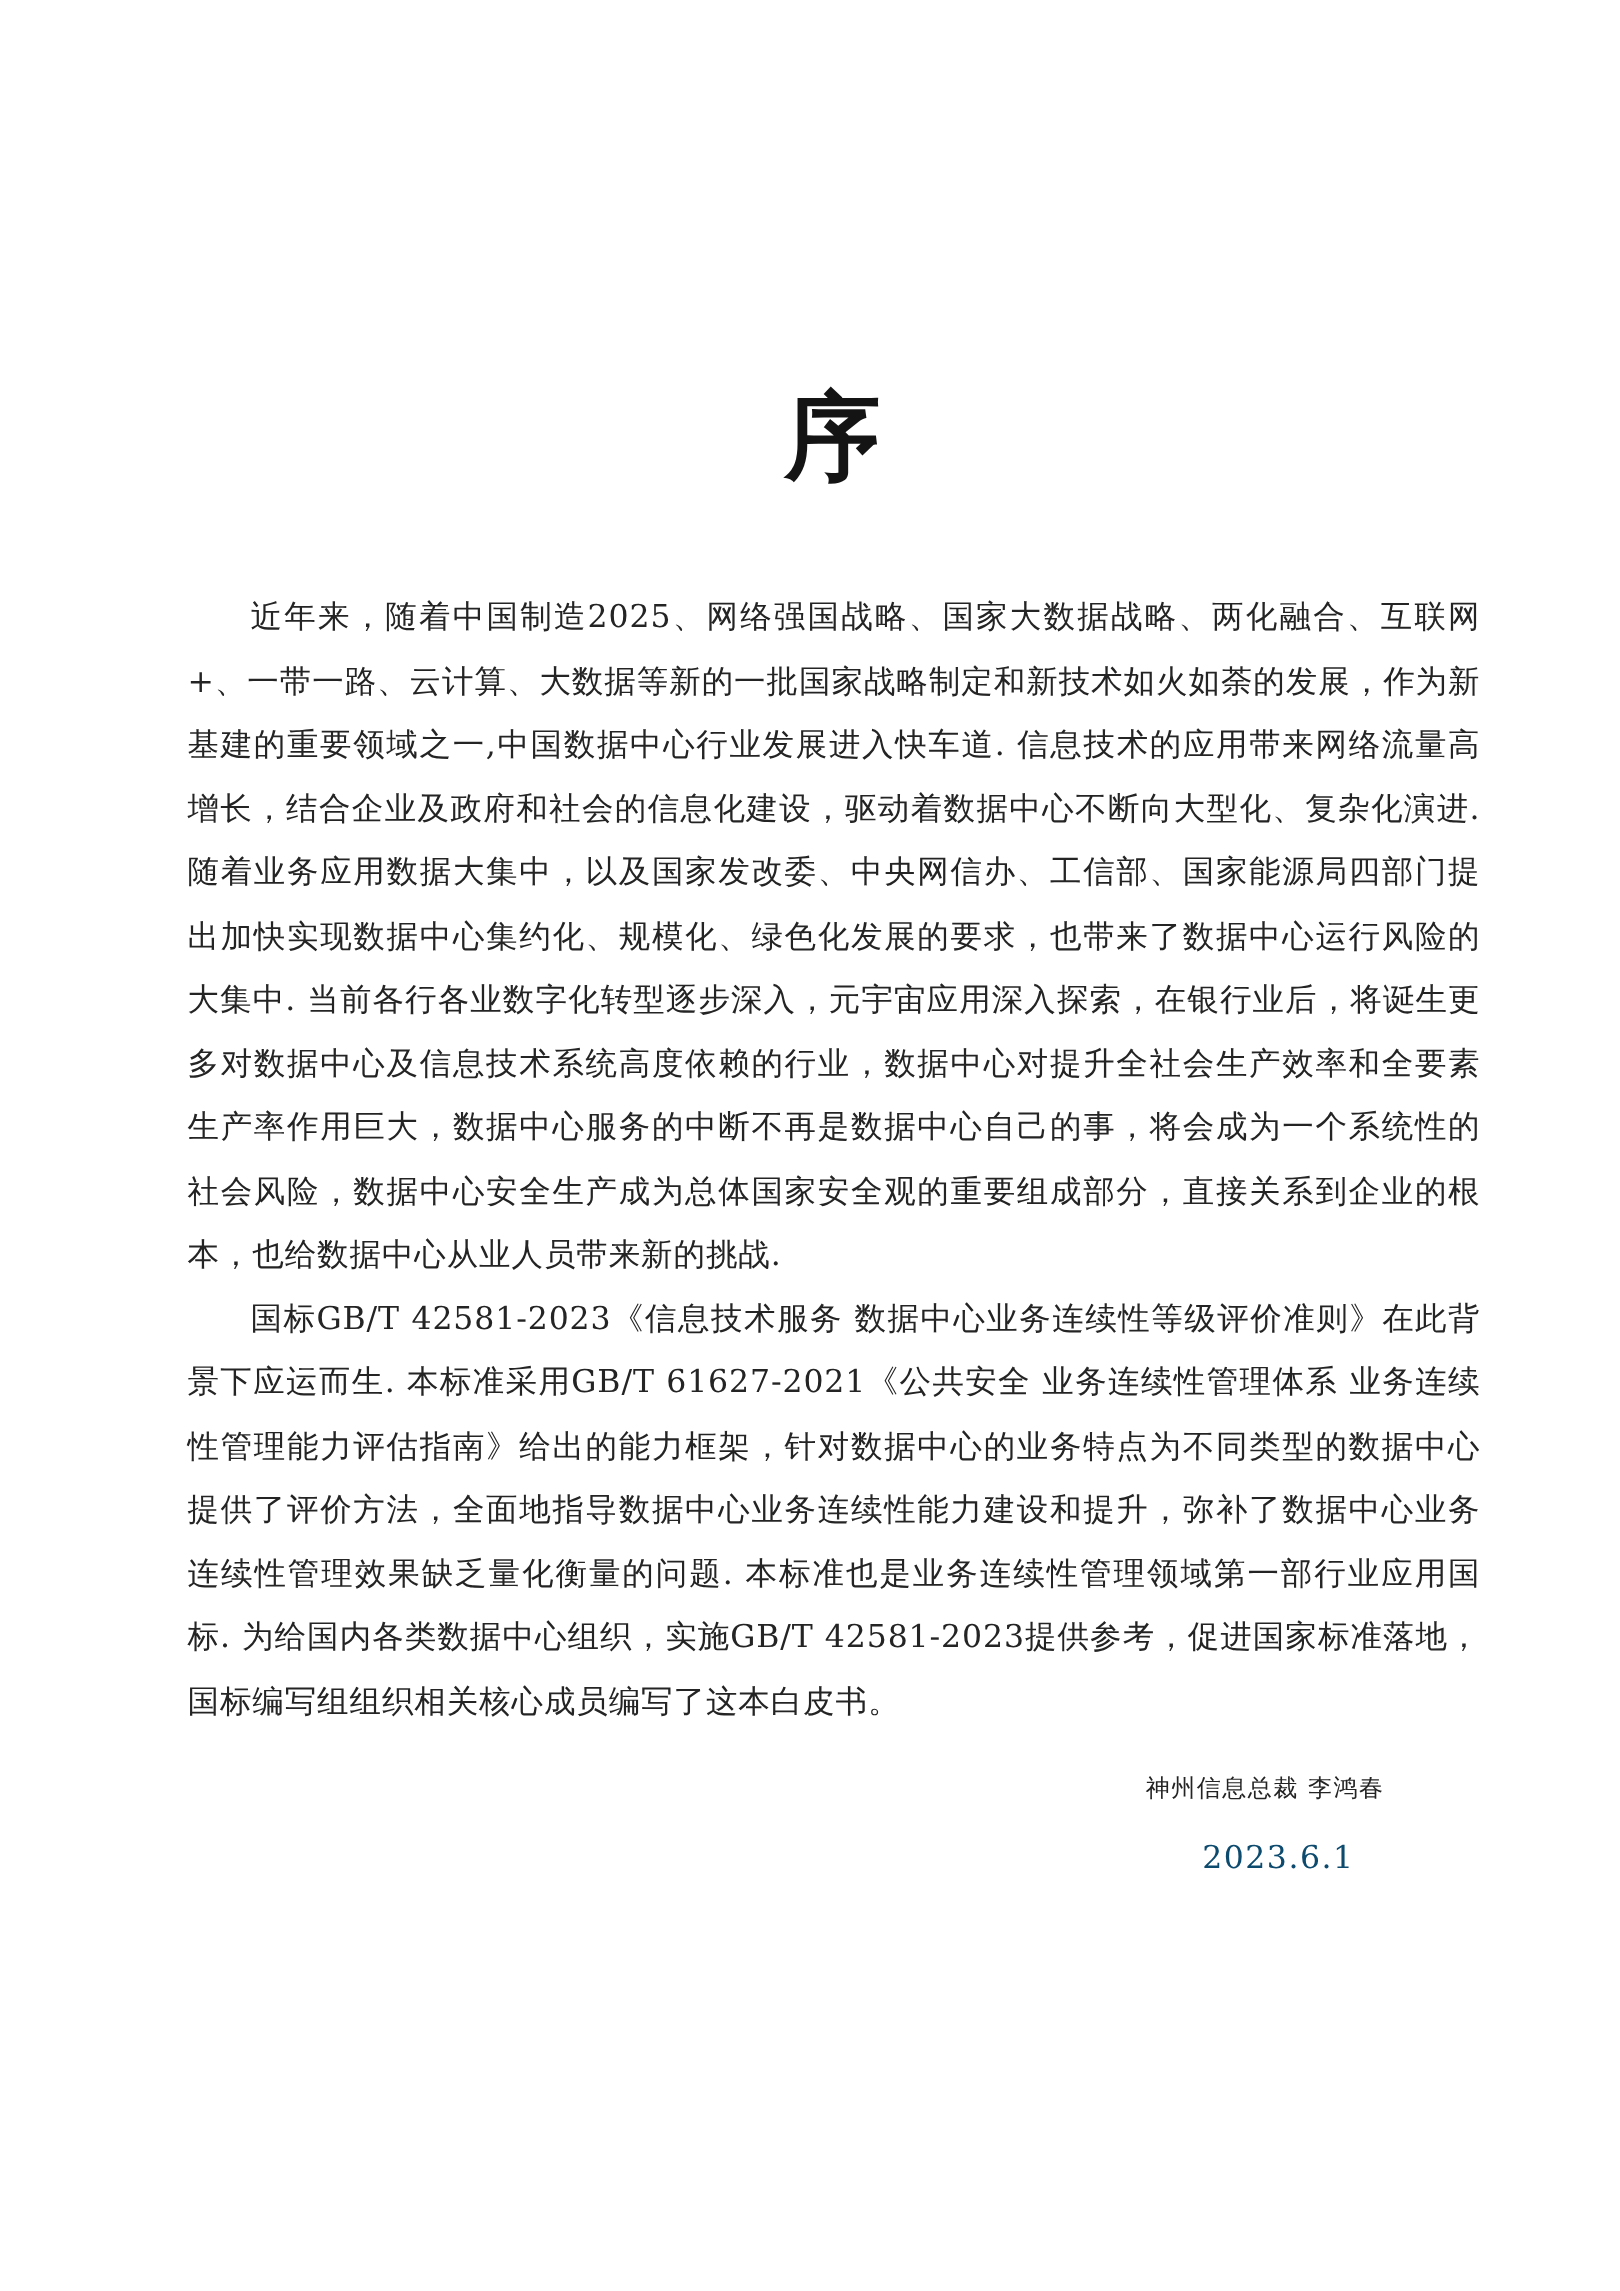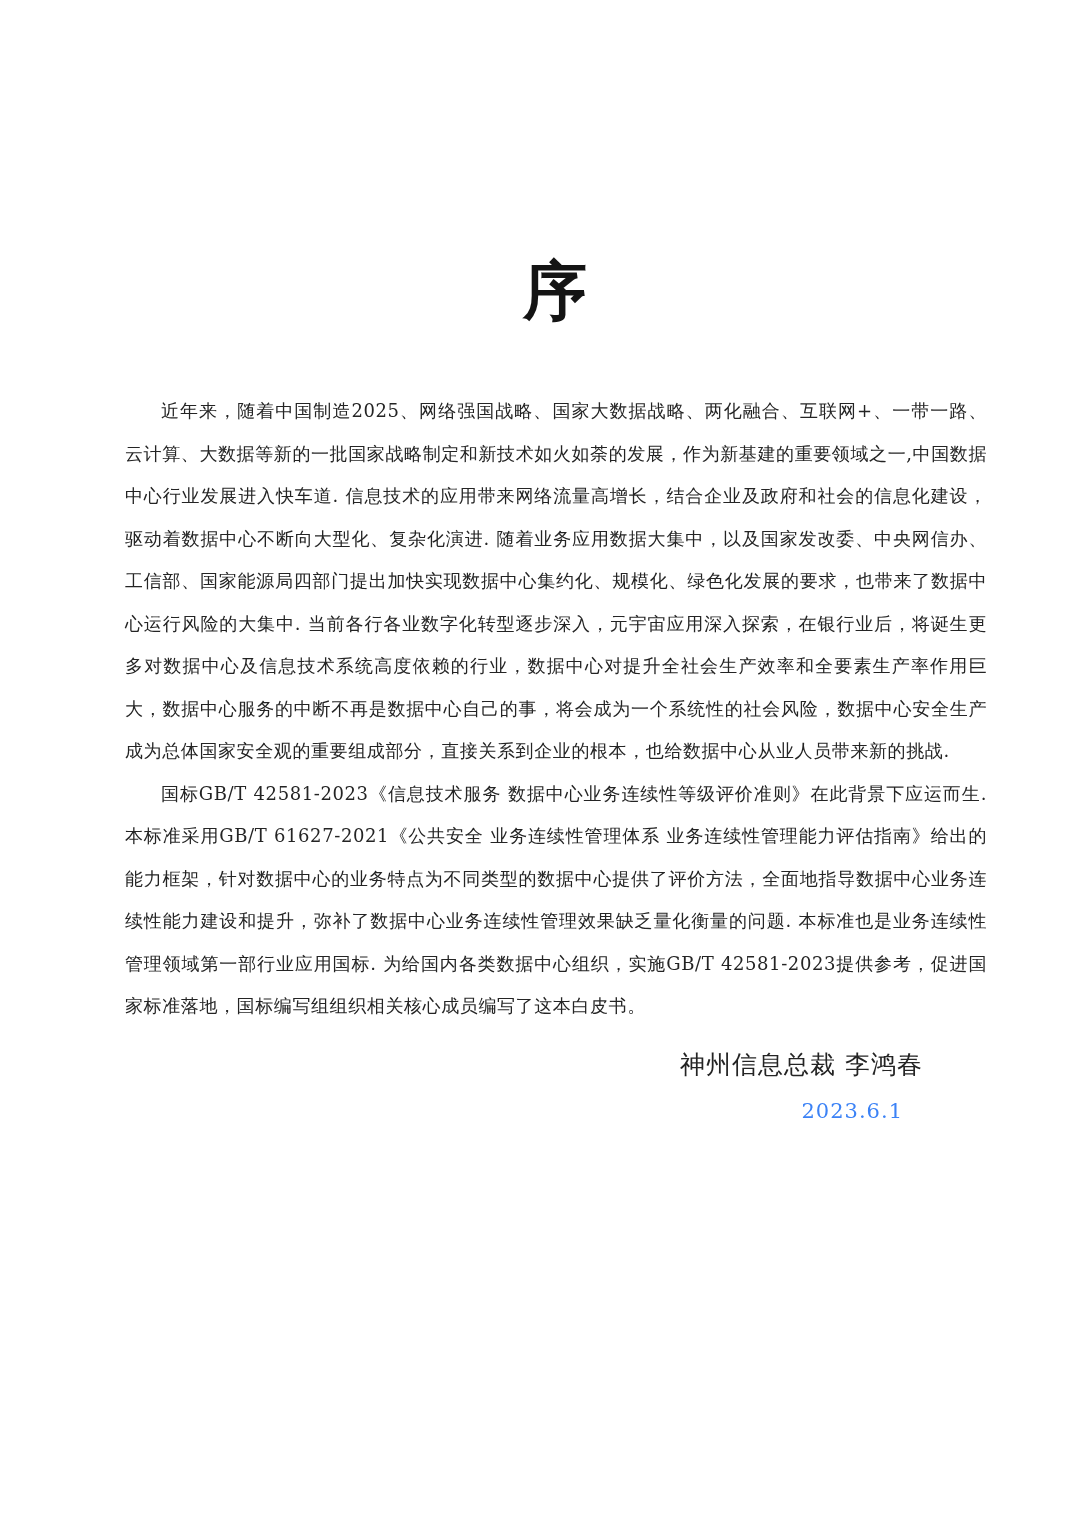--- a/index.html
+++ b/index.html
@@ -32,45 +32,45 @@
     letter-spacing: 2px;
     color: #141414;
   }
   .content {
     position: absolute;
     top: 390px;
     left: 125px;
     width: 862px;
   }
   .content p {
-    font-size: 18px;
+    font-size: 21px;
     line-height: 42.5px;
     letter-spacing: 0.6px;
     text-align: justify;
     text-justify: inter-ideograph;
     text-indent: 2em;
     color: #242424;
   }
   .signature {
     margin-top: 16px;
     text-align: right;
     padding-right: 64px;
-    font-size: 25px;
+    font-size: 16px;
     line-height: 42px;
     letter-spacing: 1px;
     color: #242424;
   }
   .date {
     margin-top: 4px;
     text-align: right;
     padding-right: 84px;
     font-size: 21px;
     line-height: 42px;
     letter-spacing: 1px;
-    color: #3b82f6;
+    color: #0c4a6e;
   }
 </style>
 </head>
 <body>
 
 <div class="page">
   <h1 class="title">序</h1>
 
   <div class="content">
     <p>近年来，随着中国制造2025、网络强国战略、国家大数据战略、两化融合、互联网+、一带一路、云计算、大数据等新的一批国家战略制定和新技术如火如荼的发展，作为新基建的重要领域之一,中国数据中心行业发展进入快车道. 信息技术的应用带来网络流量高增长，结合企业及政府和社会的信息化建设，驱动着数据中心不断向大型化、复杂化演进. 随着业务应用数据大集中，以及国家发改委、中央网信办、工信部、国家能源局四部门提出加快实现数据中心集约化、规模化、绿色化发展的要求，也带来了数据中心运行风险的大集中. 当前各行各业数字化转型逐步深入，元宇宙应用深入探索，在银行业后，将诞生更多对数据中心及信息技术系统高度依赖的行业，数据中心对提升全社会生产效率和全要素生产率作用巨大，数据中心服务的中断不再是数据中心自己的事，将会成为一个系统性的社会风险，数据中心安全生产成为总体国家安全观的重要组成部分，直接关系到企业的根本，也给数据中心从业人员带来新的挑战.</p>

